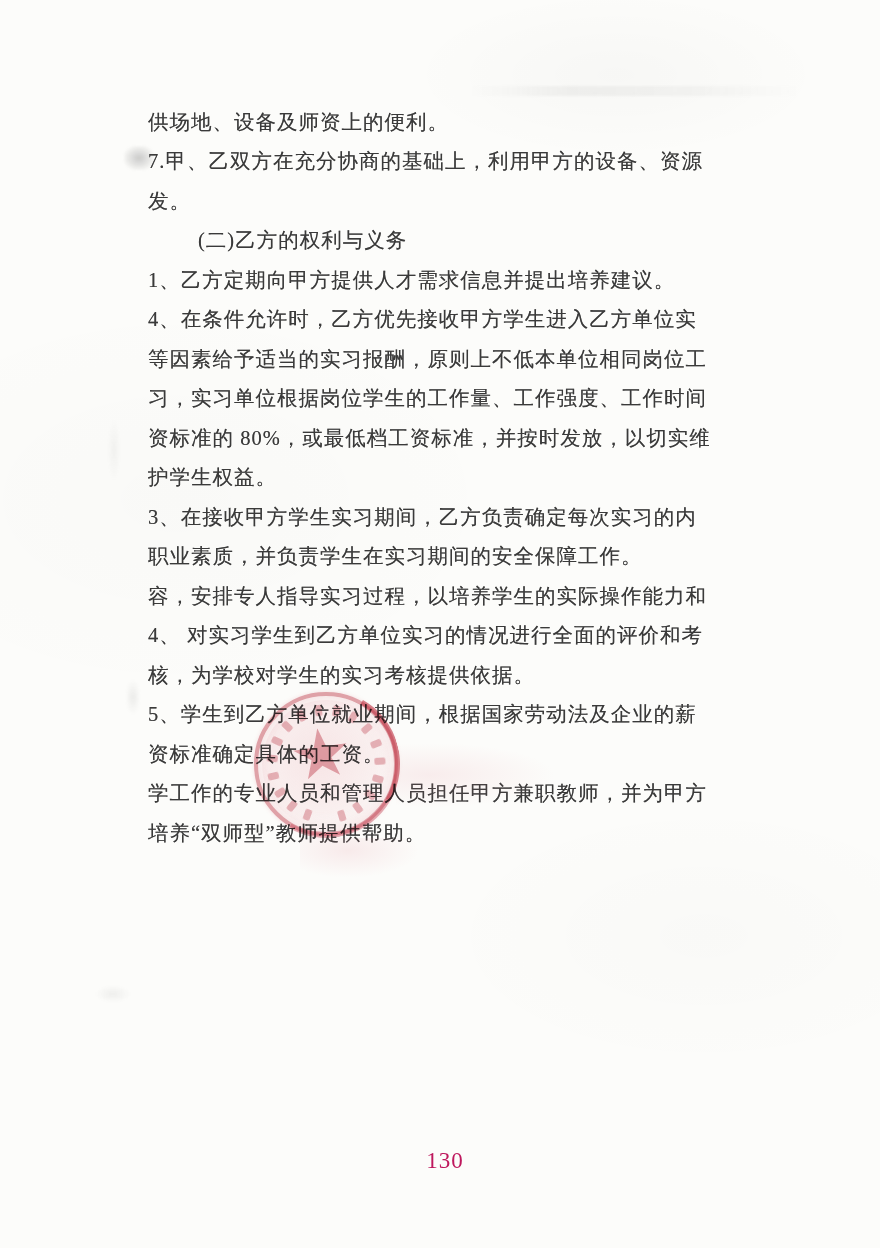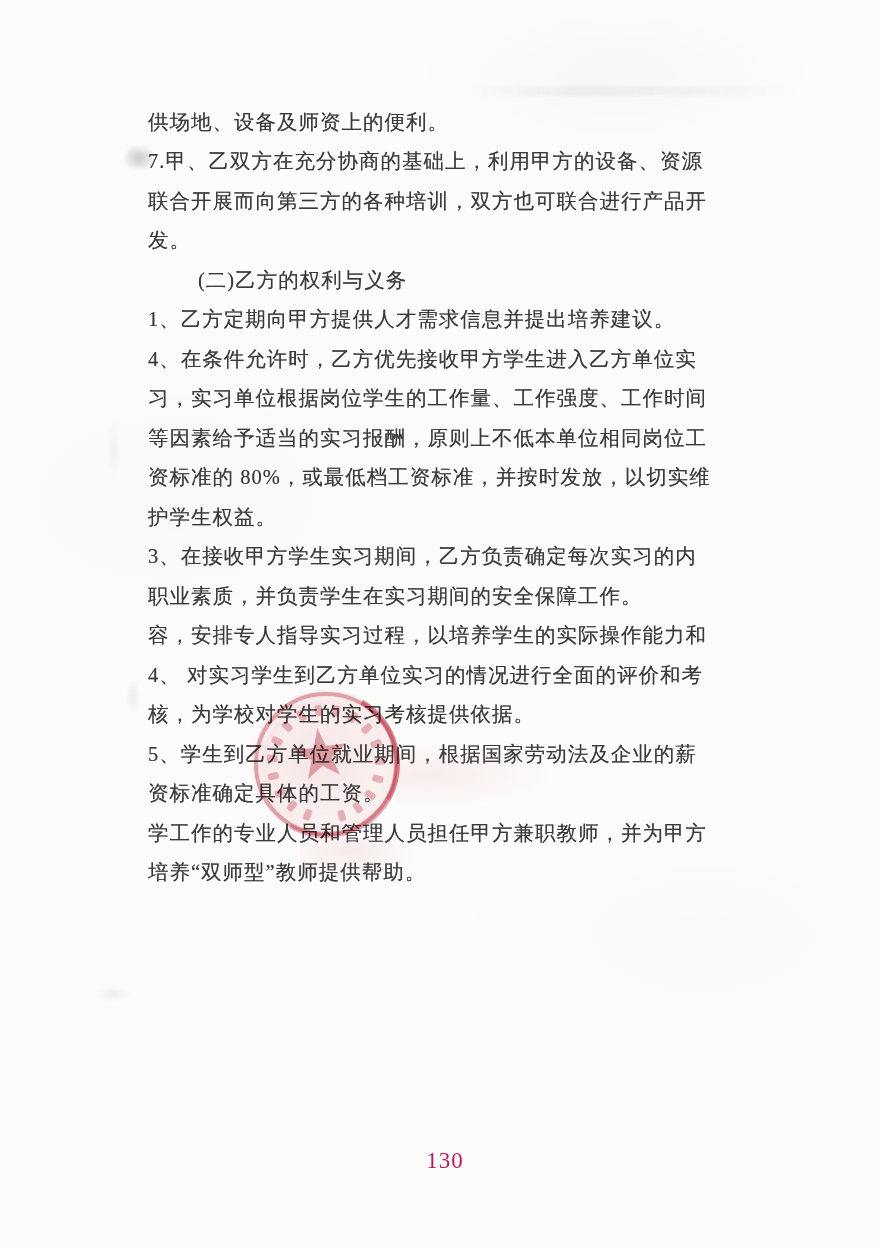--- a/index.html
+++ b/index.html
@@ -167,27 +167,26 @@
   }
 </style>
 </head>
 <body>
 
 <div class="page">
 
   <div class="textblock" id="textblock">
       <div class="line">供场地、设备及师资上的便利。</div>
       <div class="line">7.甲、乙双方在充分协商的基础上，利用甲方的设备、资源</div>
-      <div class="line">联合开展而向第三方的各种培训，双方也可联合进行产品开</div>
       <div class="line">发。</div>
       <div class="line indent">(二)乙方的权利与义务</div>
       <div class="line">1、乙方定期向甲方提供人才需求信息并提出培养建议。</div>
       <div class="line">4、在条件允许时，乙方优先接收甲方学生进入乙方单位实</div>
+      <div class="line">等因素给予适当的实习报酬，原则上不低本单位相同岗位工</div>
       <div class="line">习，实习单位根据岗位学生的工作量、工作强度、工作时间</div>
-      <div class="line">等因素给予适当的实习报酬，原则上不低本单位相同岗位工</div>
       <div class="line">资标准的 80%，或最低档工资标准，并按时发放，以切实维</div>
       <div class="line">护学生权益。</div>
       <div class="line">3、在接收甲方学生实习期间，乙方负责确定每次实习的内</div>
       <div class="line">职业素质，并负责学生在实习期间的安全保障工作。</div>
       <div class="line">容，安排专人指导实习过程，以培养学生的实际操作能力和</div>
       <div class="line">4、 对实习学生到乙方单位实习的情况进行全面的评价和考</div>
       <div class="line">核，为学校对学生的实习考核提供依据。</div>
       <div class="line">5、学生到乙方单位就业期间，根据国家劳动法及企业的薪</div>
       <div class="line">资标准确定具体的工资。</div>
       <div class="line">学工作的专业人员和管理人员担任甲方兼职教师，并为甲方</div>

